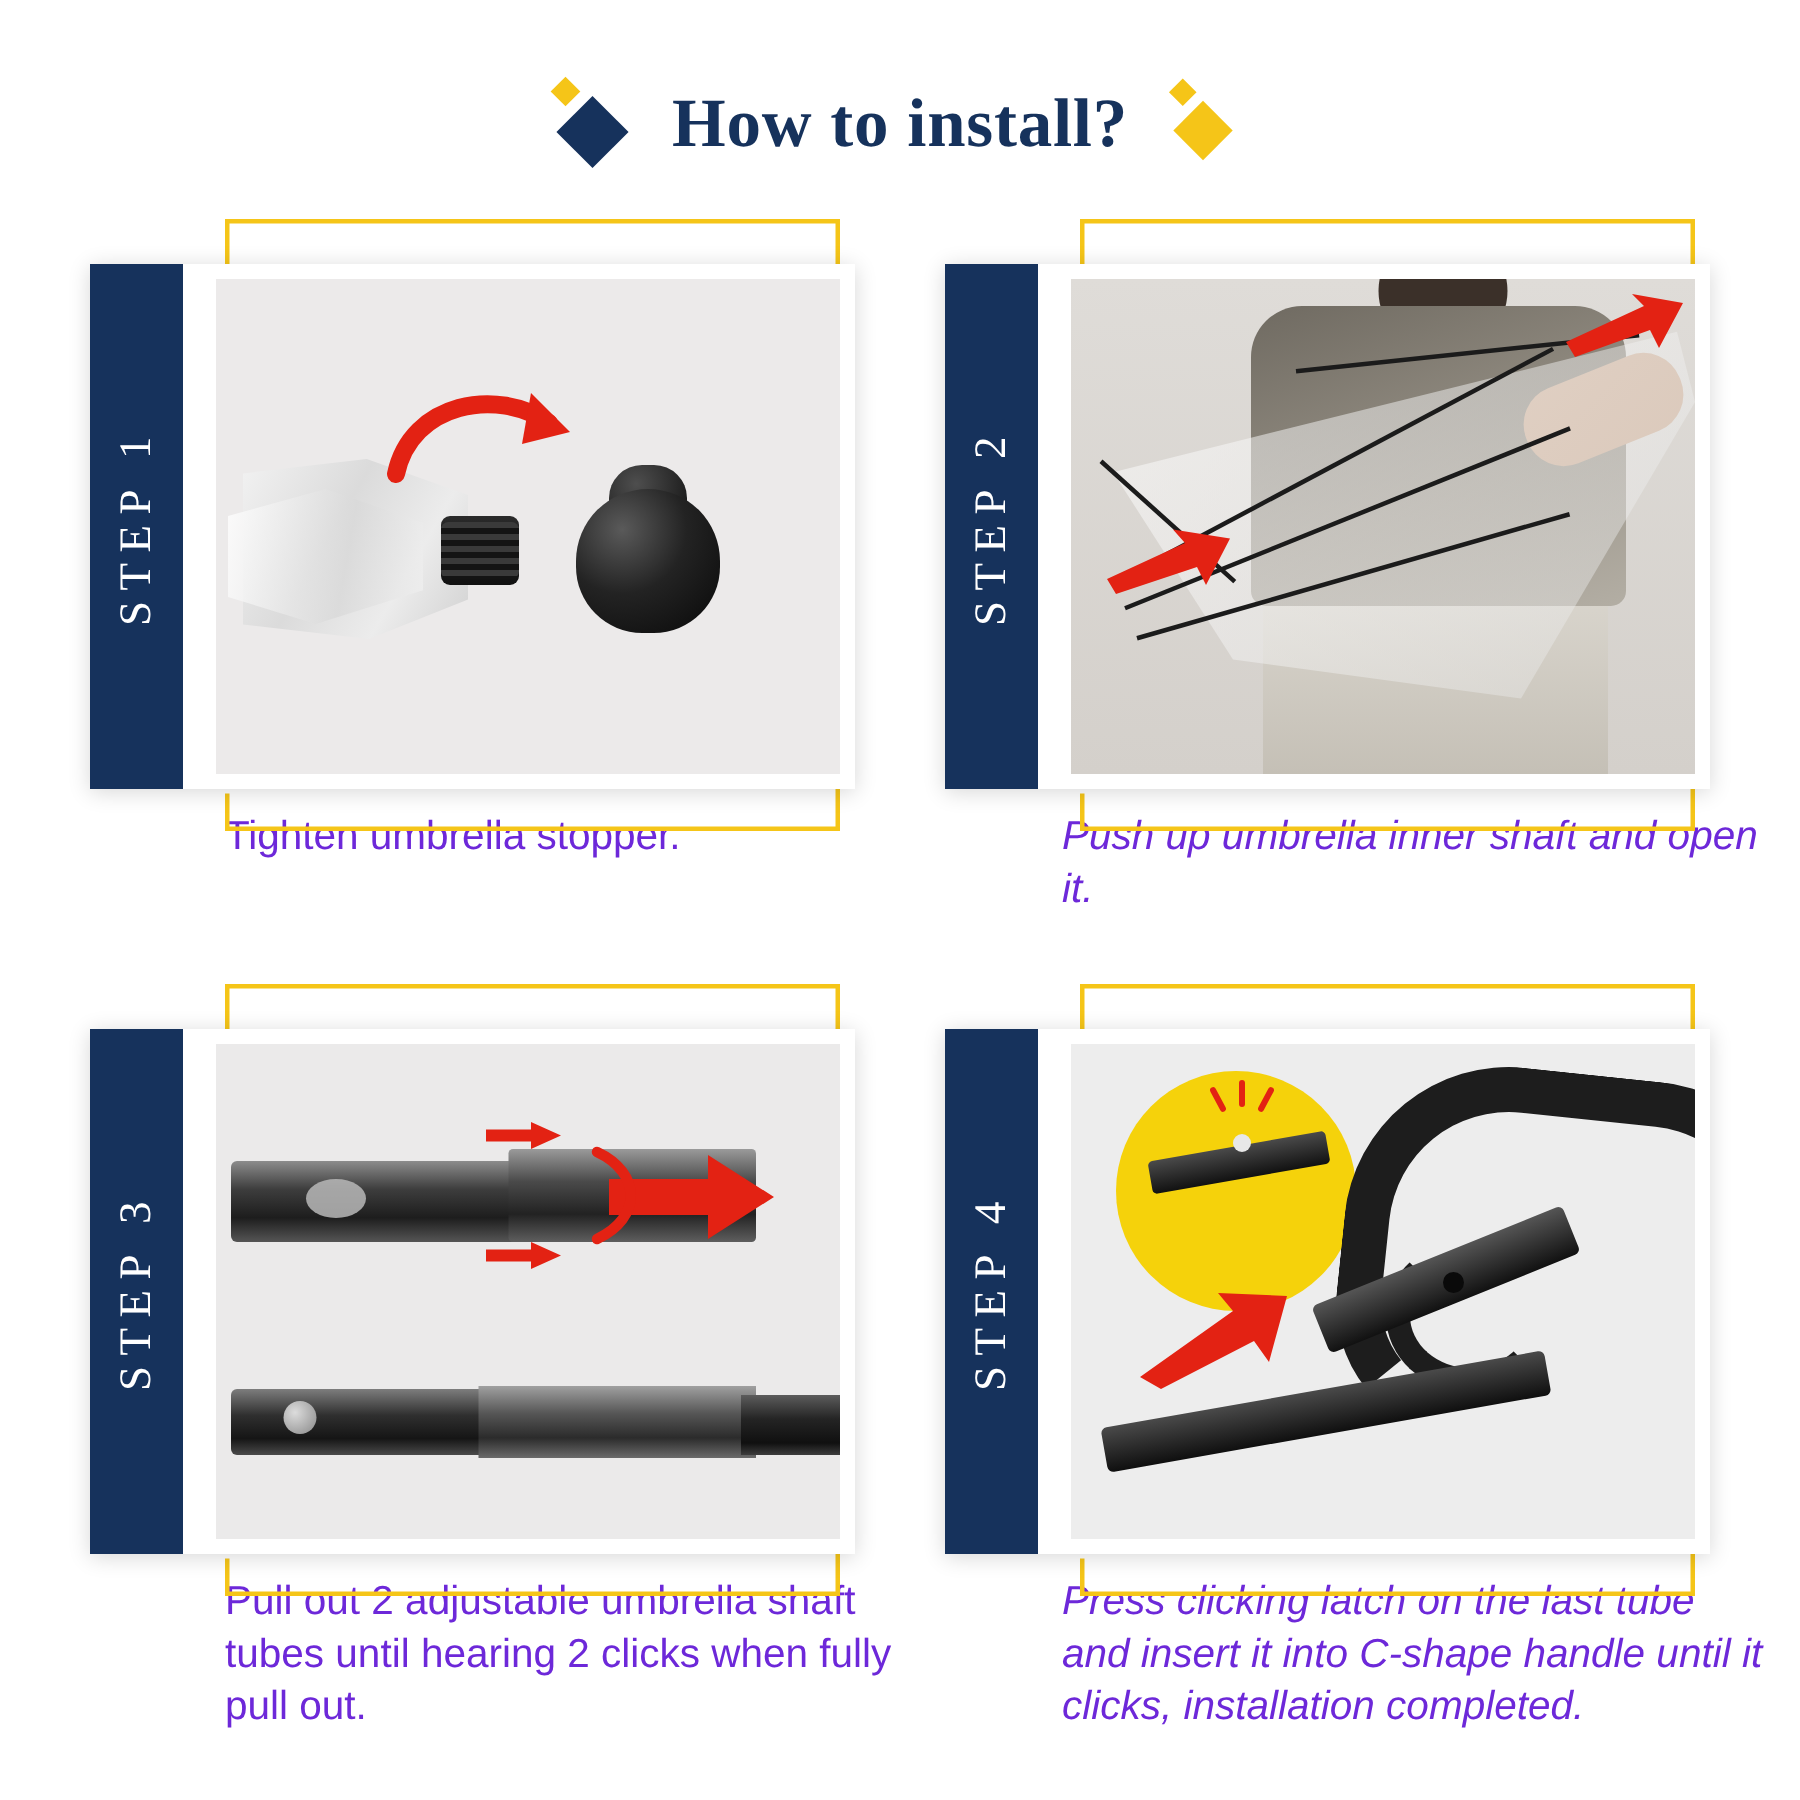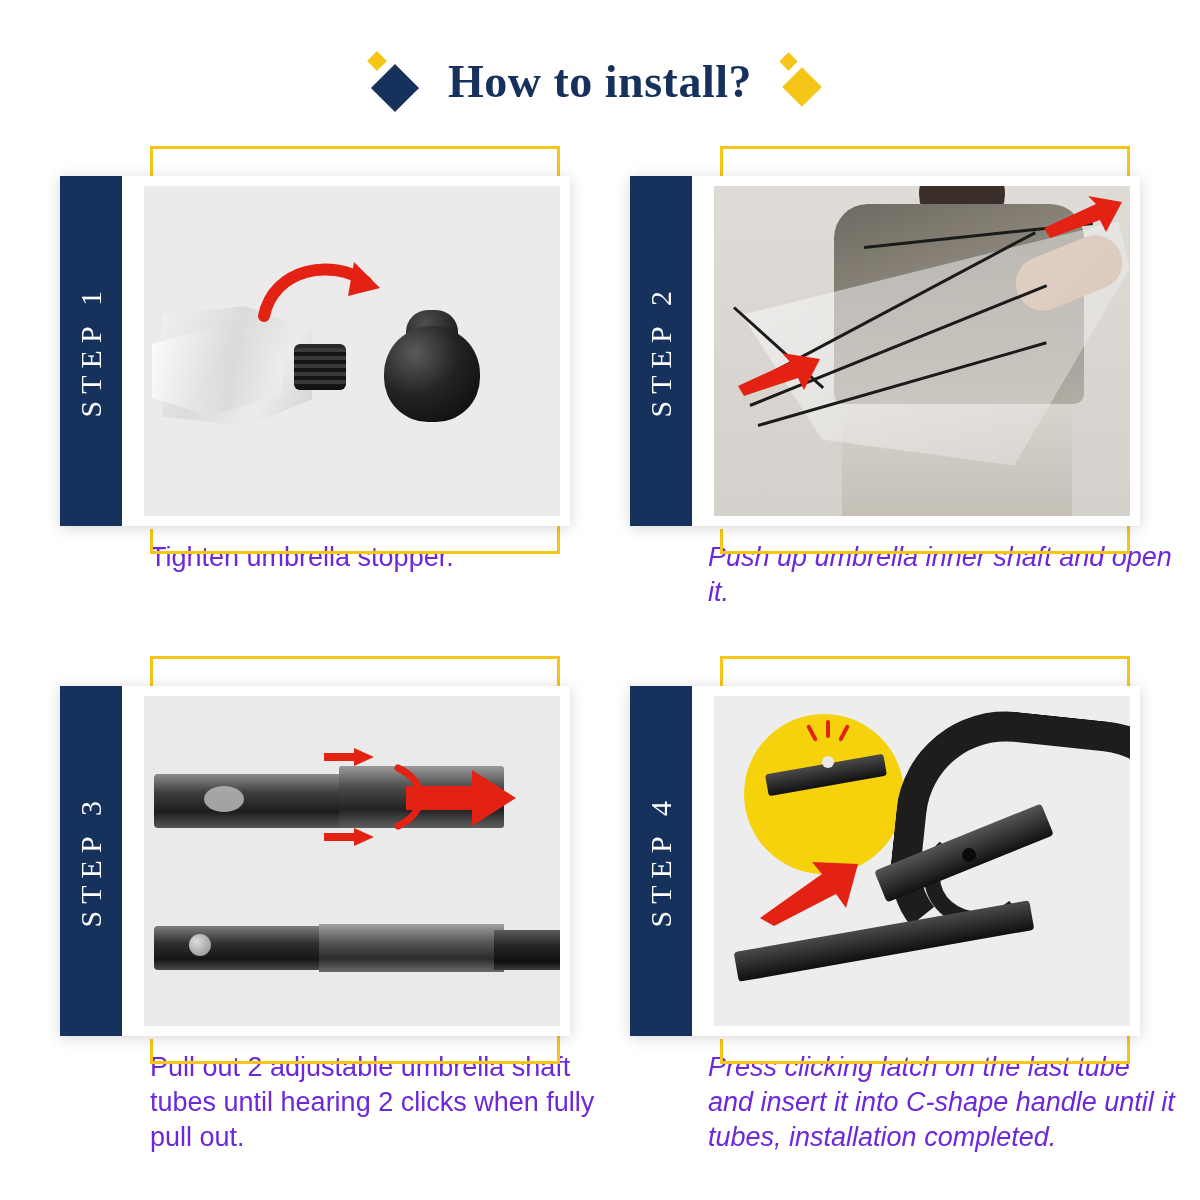--- a/index.html
+++ b/index.html
@@ -431,17 +431,17 @@
           <div class="ph s4-handle"></div>
           <div class="ph s4-hook"></div>
           <div class="ph s4-shaft2"></div>
           <div class="ph s4-shaft"></div>
           <div class="ph" style="left:248px; top:152px; width:14px; height:14px; background:#0a0a0a; border-radius:50%;"></div>
           <svg width="100" height="70" style="position:absolute; left:46px; top:160px;" viewBox="0 0 100 70">
             <polygon points="0,62 62,18 52,6 98,8 86,52 76,38 14,70" fill="#e32213"></polygon>
           </svg>
         </div>
       </div>
-      <div class="caption">Press clicking latch on the last tube and insert it into C-shape handle until it tubes, installation completed.</div>
+      <div class="caption">Press clicking latch on the last tube and insert it into C-shape handle until it clicks, installation completed.</div>
     </div>
 
   </div>
 </div>
 
 </body></html>

